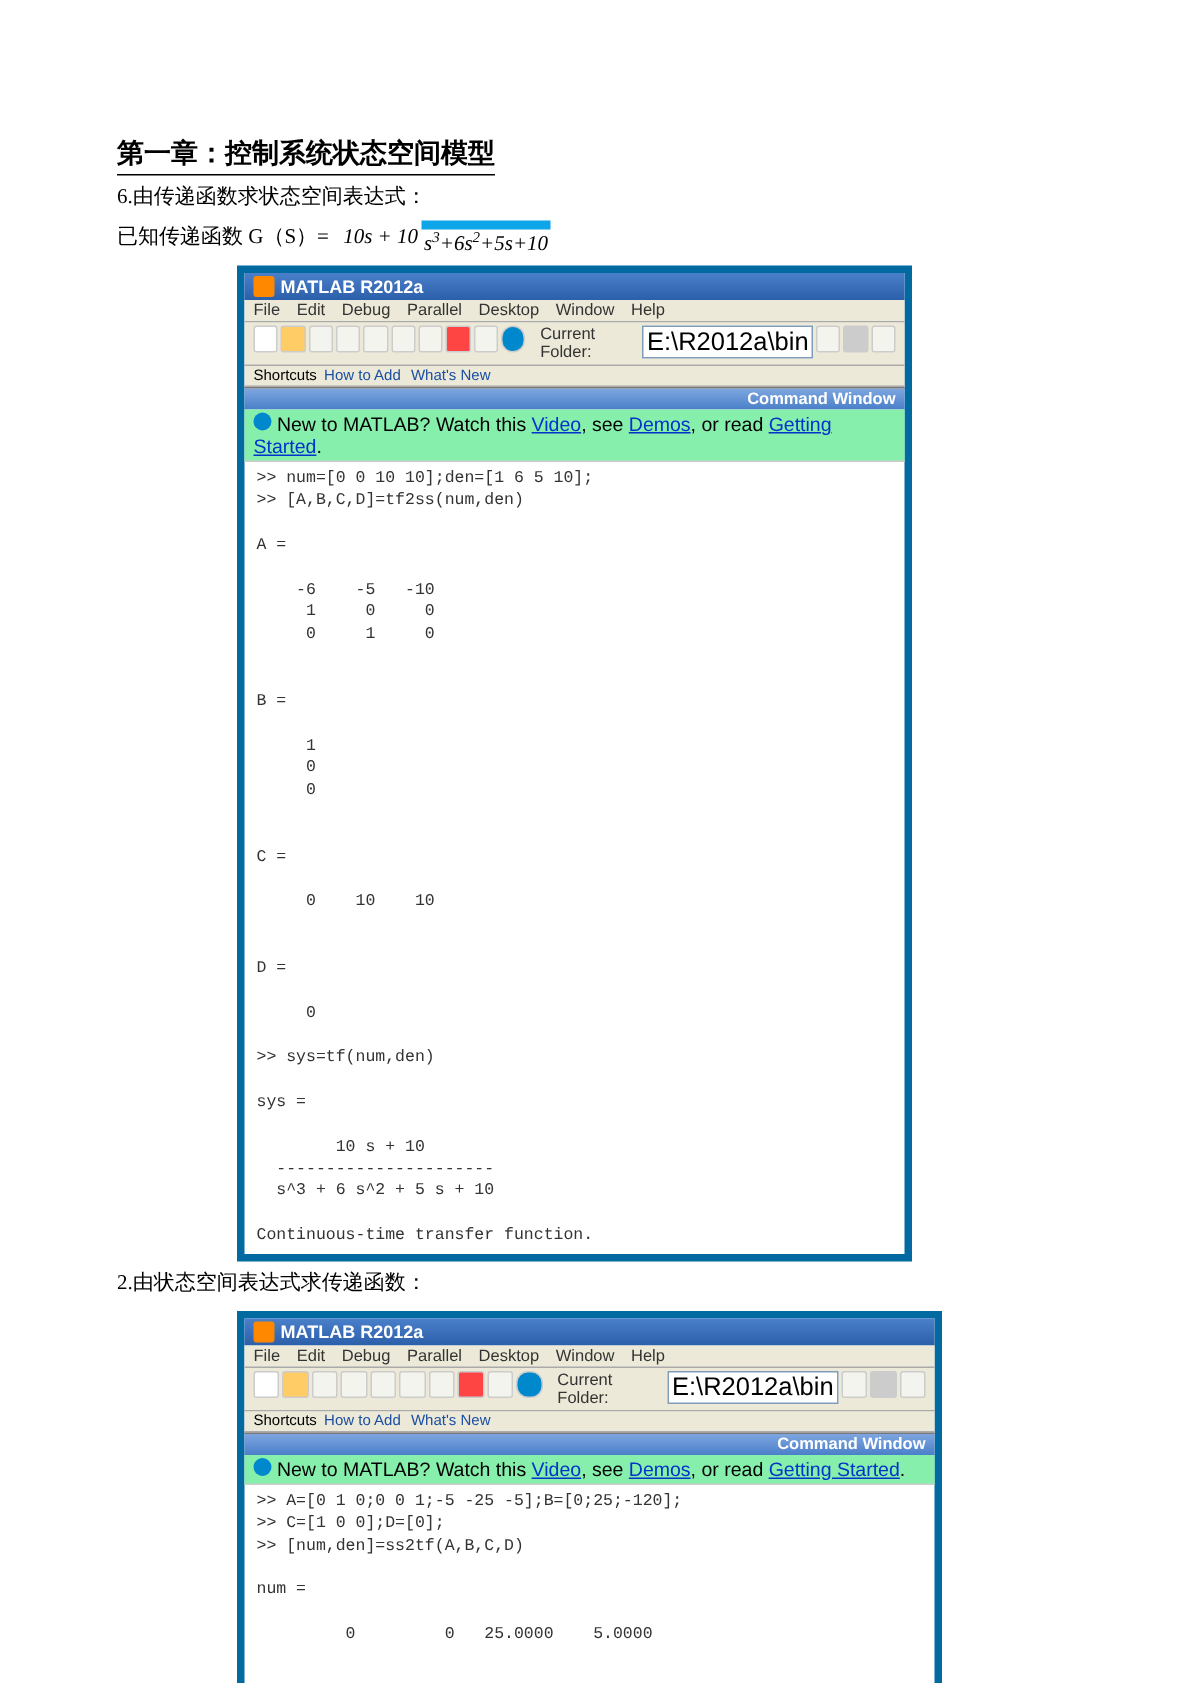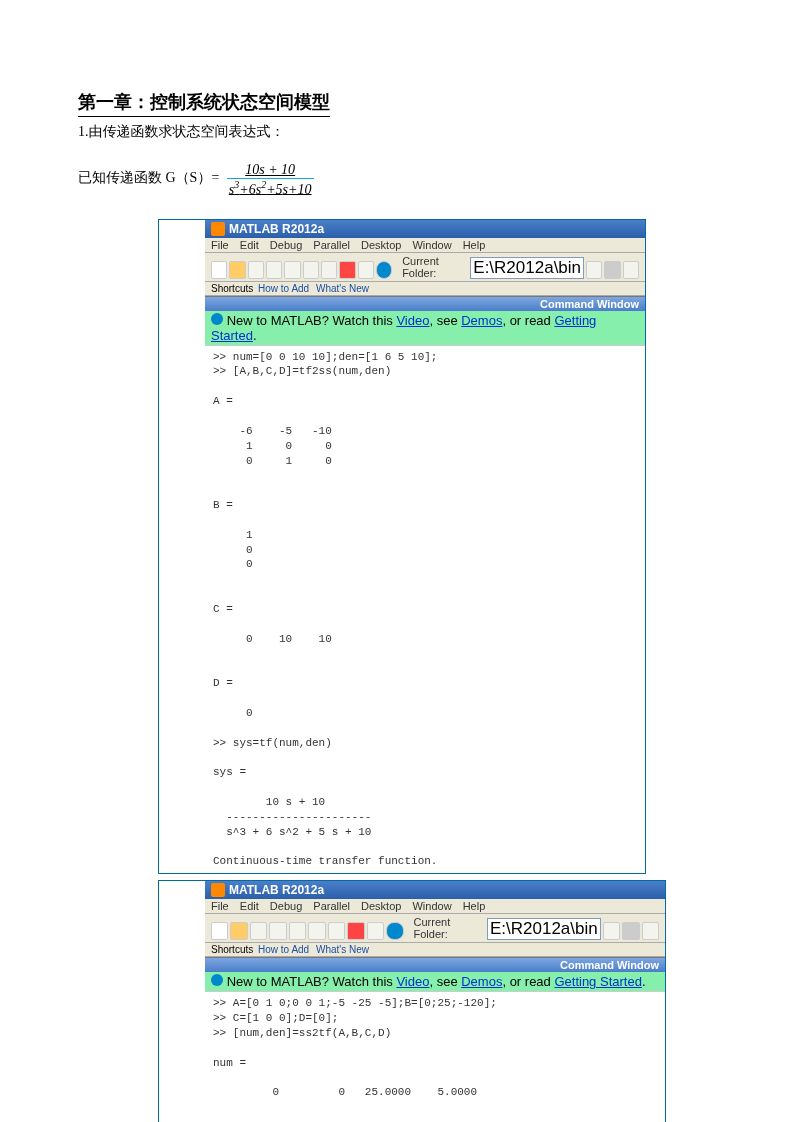--- a/index.html
+++ b/index.html
@@ -30,38 +30,36 @@
   .formula {
     display: inline-flex;
     align-items: center;
     vertical-align: middle;
     font-family: "Times New Roman", serif;
     font-style: italic;
     margin: 0 2px;
   }
   .frac {
     display: inline-flex;
-    flex-direction: column;
+    flex-direction: row;
     align-items: center;
     font-size: 14px;
     line-height: 1.1;
     vertical-align: middle;
-    margin: 16px 2px;
-    text-decoration: underline;
+    margin: 0 2px;
   }
   .frac .num { padding: 0 2px; }
-  .frac .den { border-top: 1px solid #0ea5e9; padding: 0 2px; }
+  .frac .den { border-top: 6px solid #0ea5e9; padding: 0 2px; }
   sup { font-size: 10px; }
   .matlab-box {
-    border: 1px solid #0369a1;
+    border: 5px solid #0369a1;
     margin: 6px 0 0 80px;
     font-family: Arial, sans-serif;
     font-size: 11px;
     background: #fff;
-    padding-left: 46px;
   }
   .mb-title {
     background: linear-gradient(to bottom, #4a7fc9, #2c5faa);
     color: #fff;
     padding: 2px 6px;
     font-weight: bold;
     font-size: 12px;
     display: flex;
     align-items: center;
   }
@@ -74,21 +72,21 @@
     font-size: 11px;
     color: #333;
     border-bottom: 1px solid #aaa;
   }
   .mb-menubar span { margin-right: 8px; text-align: center; }
   .mb-toolbar {
     background: #ece9d8;
     padding: 2px 6px;
     border-bottom: 1px solid #aaa;
     display: flex;
-    align-items: flex-end;
+    align-items: flex-start;
     gap: 2px;
   }
   .tool-icon {
     width: 16px; height: 16px;
     display: inline-block;
     background: #f4f4ee;
     border: 1px solid #ccc;
     border-radius: 2px;
   }
   .folder-label { font-size: 11px; margin-left: 8px; color:#333;}
@@ -138,21 +136,21 @@
   }
   .fx-line i { color:#888; font-style:italic; margin-right:4px;}
 </style>
 </head>
 <body>
 
 <div class="page">
 
   <div class="chapter-title">第一章：控制系统状态空间模型</div>
 
-  <div class="text-line">1.由传递函数求状态空间表达式：</div>
+  <div class="text-line">6.由传递函数求状态空间表达式：</div>
 
   <div class="text-line">
     <span>已知传递函数 G（S）=</span>
     <span class="formula">
       <span class="frac">
         <span class="num">10s + 10</span>
         <span class="den"><i>s</i><sup>3</sup>+6<i>s</i><sup>2</sup>+5<i>s</i>+10</span>
       </span>
     </span>
   </div>
@@ -230,20 +228,21 @@
 sys =
 
         10 s + 10
   ----------------------
   s^3 + 6 s^2 + 5 s + 10
 
 Continuous-time transfer function.
 </div>
   </div>
 
+  <div class="text-line">2.由状态空间表达式求传递函数：</div>
 
   
   <div class="matlab-box" style="width:460px;">
     <div class="mb-title">
       <span class="logo"></span>
       <span>MATLAB   R2012a</span>
     </div>
     <div class="mb-menubar">
       <span>File</span>
       <span>Edit</span>

